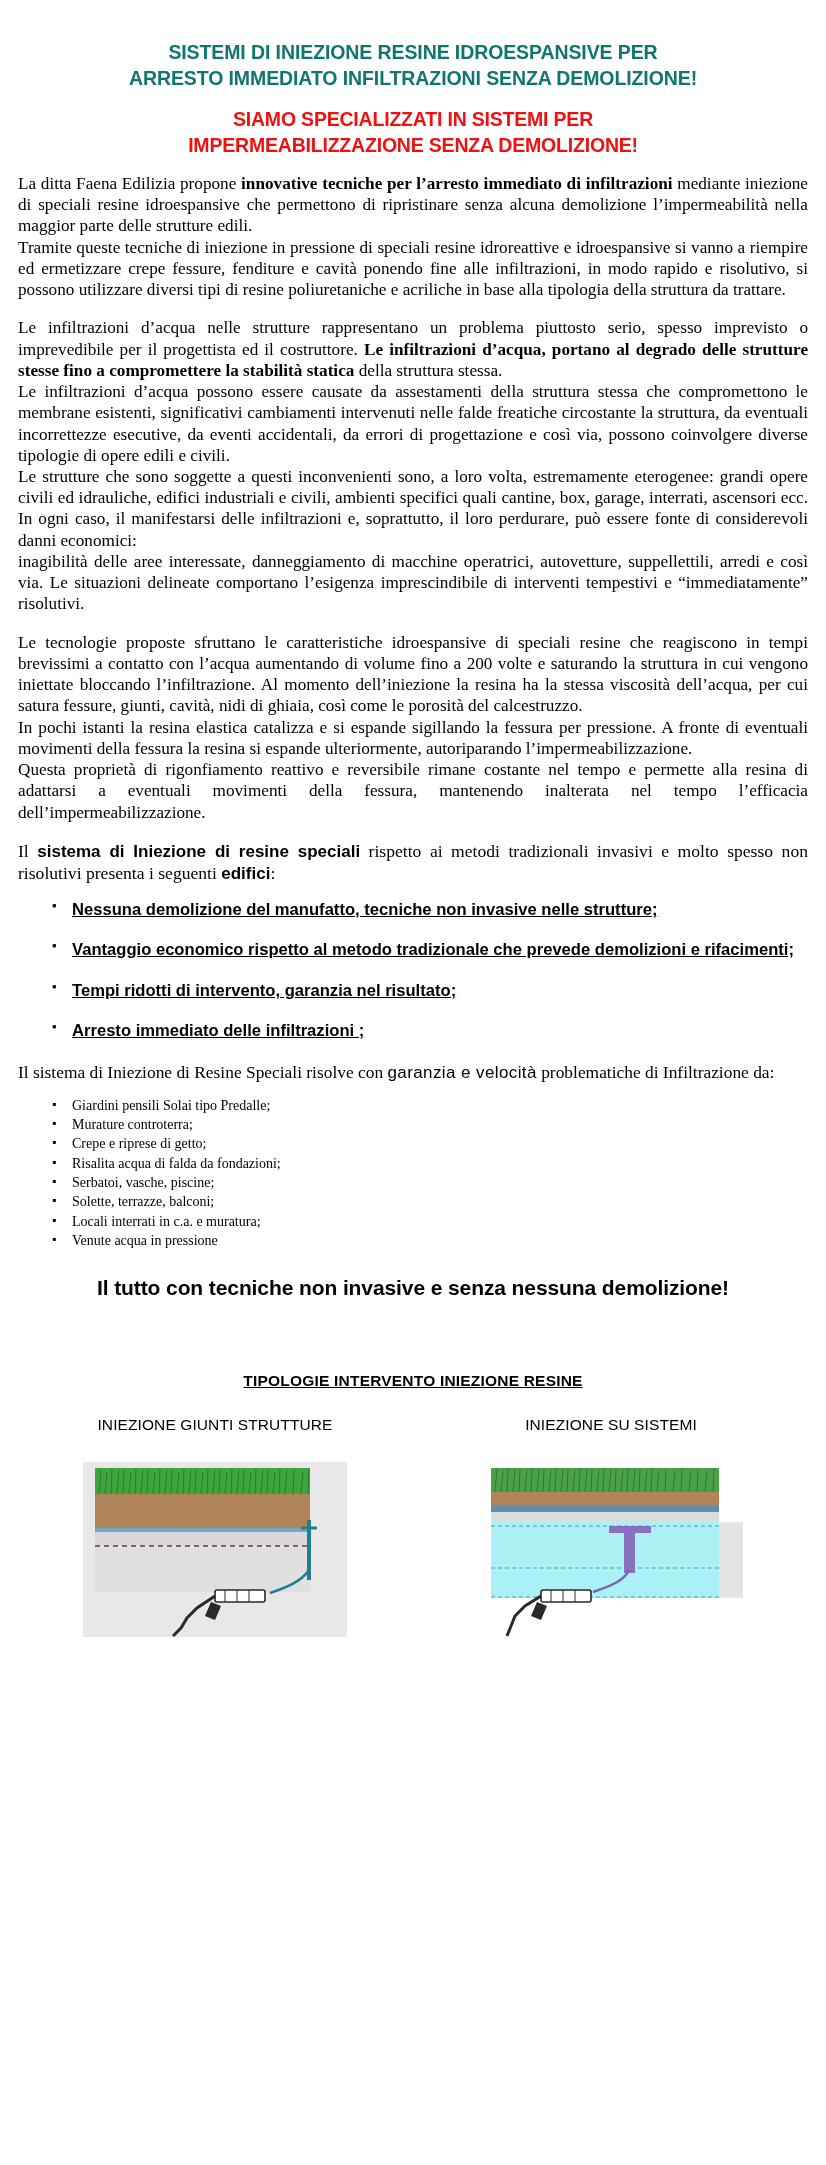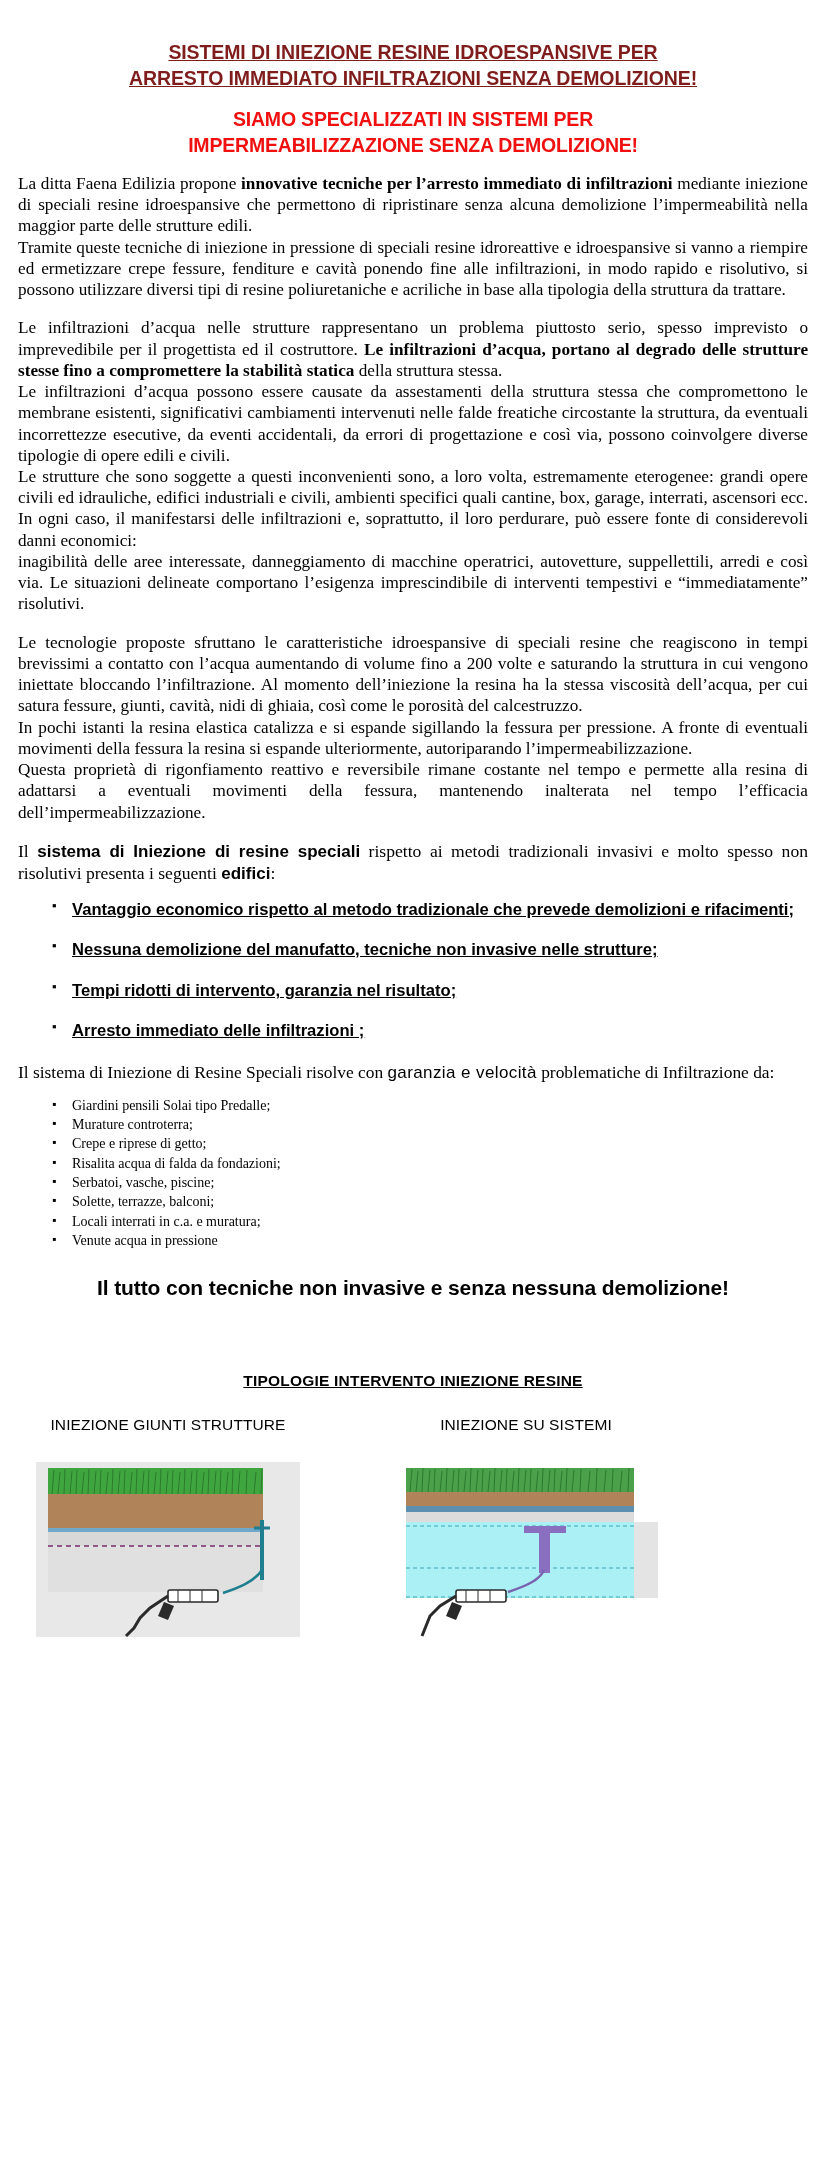--- a/index.html
+++ b/index.html
@@ -19,22 +19,21 @@
     padding: 40px 18px 10px 18px;
   }
   .title-block {
     text-align: center;
     margin-bottom: 14px;
   }
   .title-line {
     font-family: "Liberation Sans", sans-serif;
     font-weight: bold;
     font-size: 19.5px;
-    color: #7f1d1d;
-    text-decoration: underline;
+    color: #0f766e;
     line-height: 1.32;
     letter-spacing: -0.1px;
   }
   .subtitle-block {
     text-align: center;
     margin: 16px 0 14px 0;
   }
   .subtitle-line {
     font-family: "Liberation Sans", sans-serif;
     font-weight: bold;
@@ -137,21 +136,22 @@
     text-align: center;
     font-family: "Liberation Sans", sans-serif;
     font-weight: bold;
     font-size: 15.5px;
     text-decoration: underline;
     margin-top: 72px;
     letter-spacing: 0.2px;
   }
   .figures {
     display: flex;
-    gap: 58px;
+    justify-content: center;
+    gap: 96px;
     margin-top: 26px;
   }
   .figure {
     width: 300px;
   }
   .fig-caption {
     text-align: center;
     font-family: "Liberation Sans", sans-serif;
     font-size: 15.5px;
     margin-bottom: 16px;
@@ -191,22 +191,22 @@
 
   <p class="body gap">Le tecnologie proposte sfruttano le caratteristiche idroespansive di speciali resine che reagiscono in tempi brevissimi a contatto con l’acqua aumentando di volume fino a 200 volte e saturando la struttura in cui vengono iniettate bloccando l’infiltrazione.     Al momento dell’iniezione la resina ha la stessa viscosità dell’acqua, per cui satura fessure, giunti, cavità, nidi di ghiaia, così come le porosità del calcestruzzo.</p>
 
   <p class="body">In pochi istanti la resina elastica catalizza e si espande sigillando la fessura per pressione. A fronte di eventuali movimenti della fessura la resina si espande ulteriormente, autoriparando l’impermeabilizzazione.</p>
 
   <p class="body">Questa proprietà di rigonfiamento reattivo e reversibile rimane costante nel tempo e permette alla resina di adattarsi a eventuali movimenti della fessura, mantenendo inalterata nel tempo l’efficacia dell’impermeabilizzazione.</p>
 
   <div class="sys-line"><span>Il </span><span class="hl-bold-sans">sistema di Iniezione di resine speciali</span><span> rispetto ai metodi tradizionali invasivi e molto spesso non risolutivi  presenta i seguenti </span><span class="hl-bold-sans">edifici</span><span>:</span></div>
 
   <ul class="adv">
+    <li><span class="u">Nessuna demolizione del manufatto, tecniche non invasive nelle strutture;</span></li>
     <li><span class="u">Vantaggio economico rispetto al metodo tradizionale che prevede demolizioni e rifacimenti;</span></li>
-    <li><span class="u">Nessuna demolizione del manufatto, tecniche non invasive nelle strutture;</span></li>
     <li><span class="u">Tempi ridotti di intervento, garanzia nel risultato;</span></li>
     <li><span class="u">Arresto immediato delle infiltrazioni ;</span></li>
   </ul>
 
   <div class="sys2"><span>Il sistema di Iniezione di Resine Speciali risolve con </span><span class="mono-bold">garanzia e velocità</span><span> problematiche di Infiltrazione da:</span></div>
 
   <ul class="probs">
     <li>Giardini pensili Solai tipo Predalle;</li>
     <li>Murature controterra;</li>
     <li>Crepe e riprese di getto;</li>

